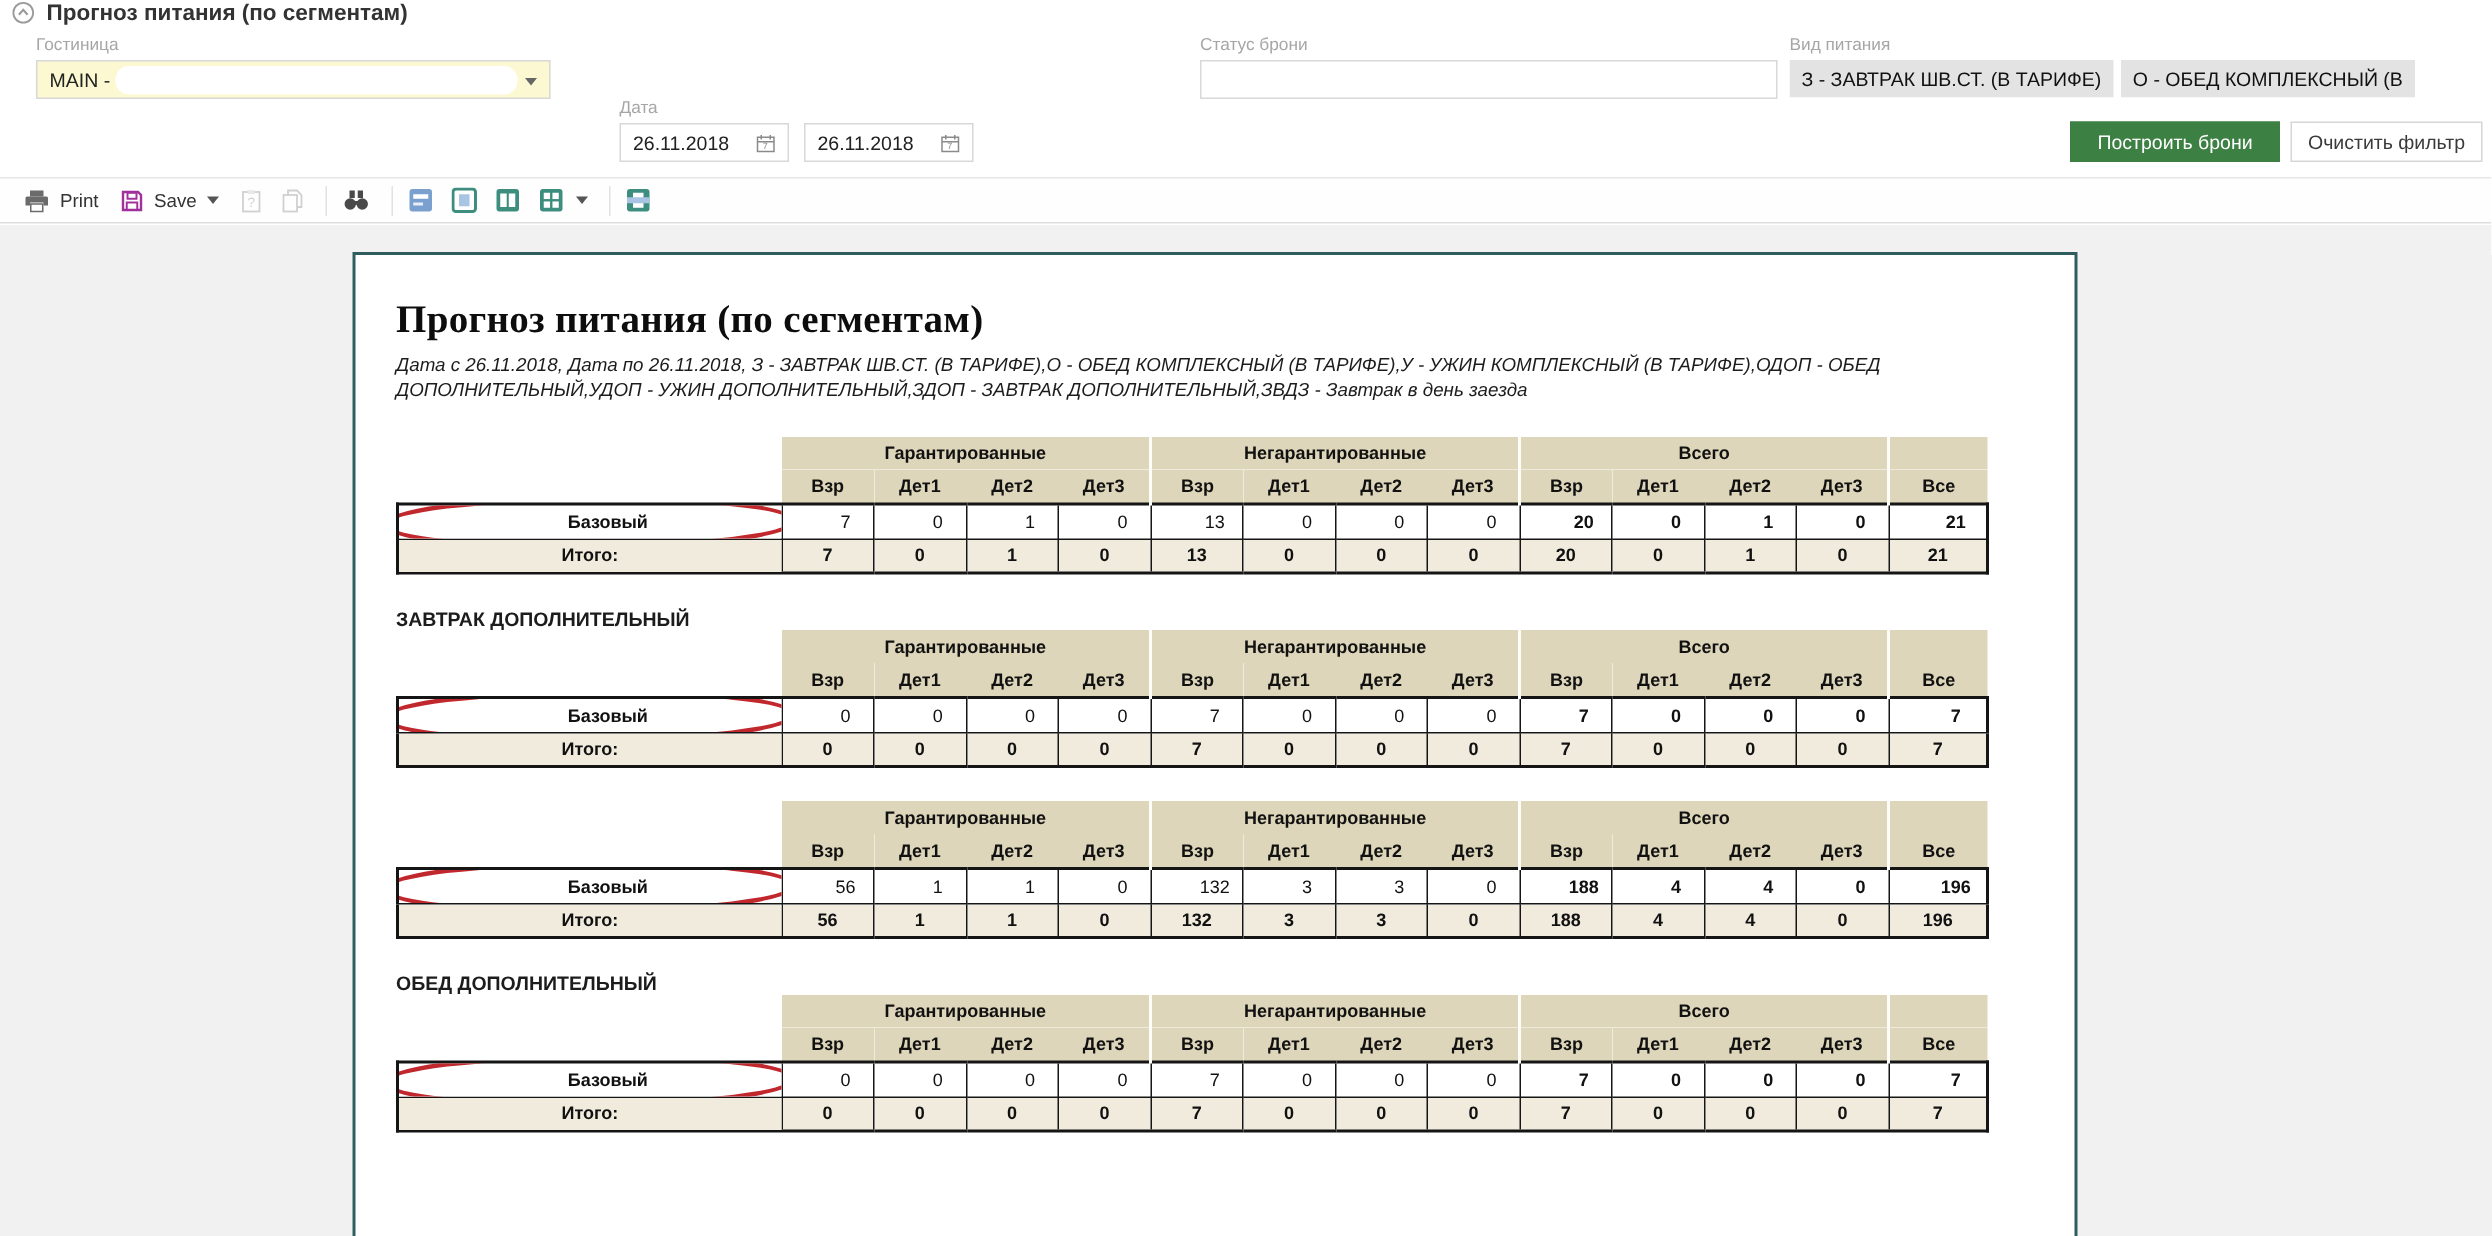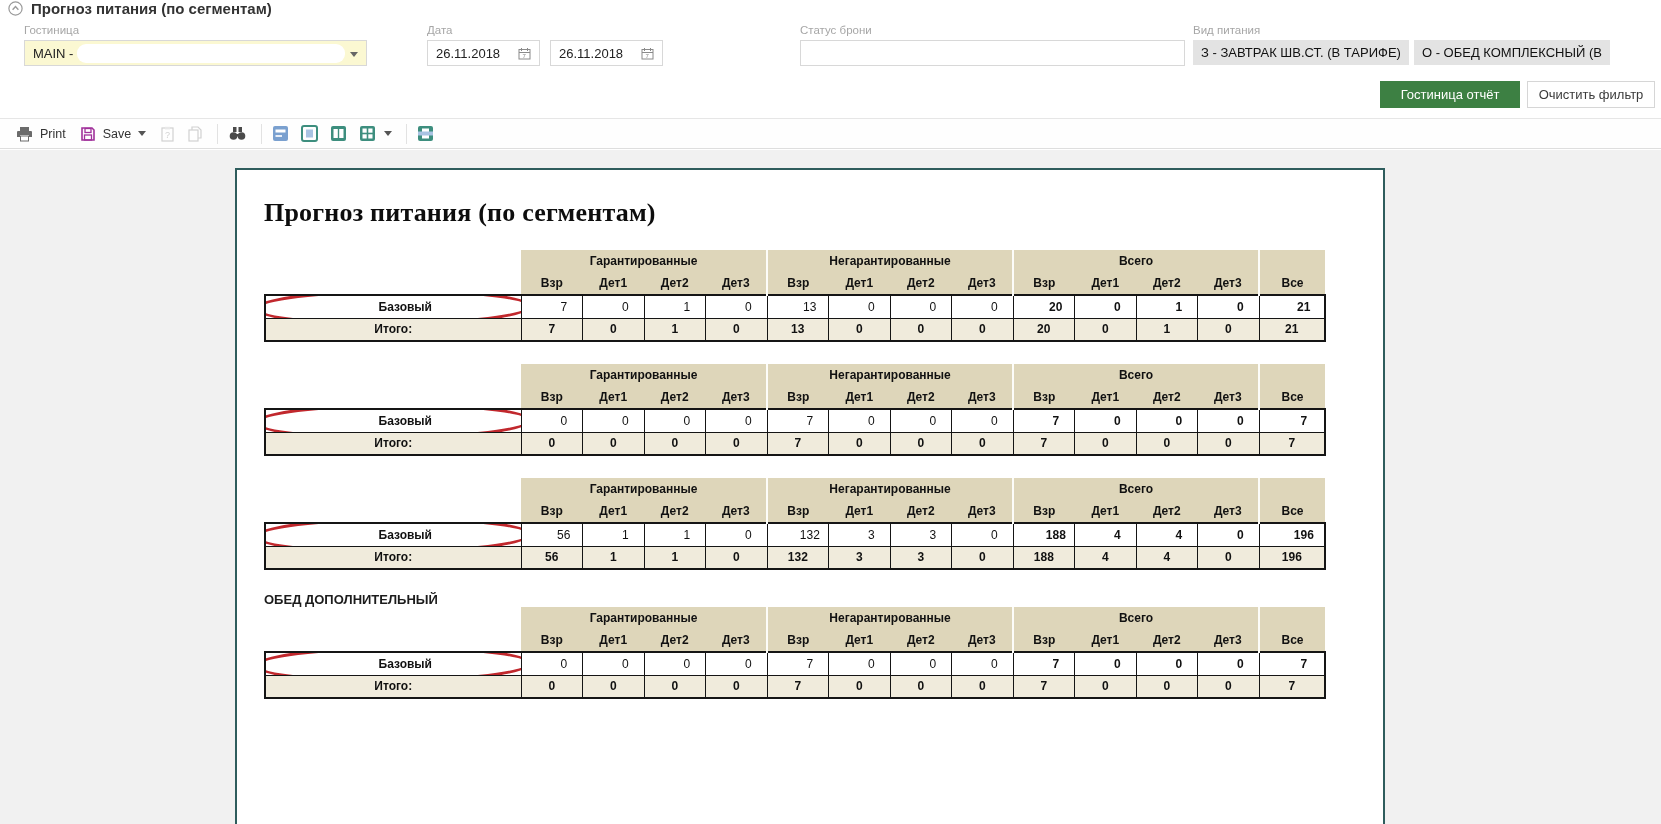--- a/index.html
+++ b/index.html
@@ -80,21 +80,21 @@
 
   <div class="fld" style="left:24px;">
     <span class="fld-label">Гостиница</span>
     <div class="inputbox hotel-box">
       <span>MAIN -</span>
       <span class="redaction"></span>
       <span class="caret hotel-caret"></span>
     </div>
   </div>
 
-  <div class="fld" style="left:427px;">
+  <div class="fld" style="left:413px;margin-top:42px;">
     <span class="fld-label">Дата</span>
     <div style="display:flex; gap:10px;">
       <div class="inputbox date-box">
         <span>26.11.2018</span>
         <span style="display:flex;">
           <svg width="13" height="13" viewBox="0 0 13 13">
               <rect x="1" y="2.5" width="11" height="9.5" fill="#fff" stroke="#8a8a8a"></rect>
               <line x1="3.5" y1="1" x2="3.5" y2="4" stroke="#8a8a8a"></line>
               <line x1="9.5" y1="1" x2="9.5" y2="4" stroke="#8a8a8a"></line>
               <line x1="1" y1="5.5" x2="12" y2="5.5" stroke="#8a8a8a"></line>
@@ -125,21 +125,21 @@
   </div>
 
   <div class="fld" style="left:1193px;">
     <span class="fld-label">Вид питания</span>
     <div class="chips">
         <span class="chip">З - ЗАВТРАК ШВ.СТ. (В ТАРИФЕ)</span>
         <span class="chip">О - ОБЕД КОМПЛЕКСНЫЙ (В</span>
       </div>
   </div>
 
-  <div class="btn btn-build">Гостиница отчёт</div>
+  <div class="btn btn-build">Построить брони</div>
   <div class="btn btn-clear">Очистить фильтр</div>
 </div>
 
 <div class="toolbar">
   <div class="tb-item">
     <span style="display:flex;">
       <svg width="17" height="16" viewBox="0 0 17 16">
           <rect x="4" y="1" width="9" height="4" fill="#6b6b6b"></rect>
           <path d="M2 5h13a1 1 0 0 1 1 1v5h-3v-2H4v2H1V6a1 1 0 0 1 1-1z" fill="#6b6b6b"></path>
           <rect x="4.5" y="10" width="8" height="5" fill="#fff" stroke="#6b6b6b"></rect>
@@ -218,20 +218,21 @@
         <rect x="1" y="1" width="15" height="15" rx="2" fill="#3d8e7e"></rect>
         <rect x="5" y="3.5" width="7" height="10" fill="#fff"></rect>
         <rect x="1" y="6.5" width="15" height="4" fill="#a9c3e2"></rect>
       </svg>
   </div>
 </div>
 
 <div class="content">
   <div class="page">
     <div class="report-title">Прогноз питания (по сегментам)</div>
+    <div class="report-subtitle">Дата с 26.11.2018, Дата по 26.11.2018, З - ЗАВТРАК ШВ.СТ. (В ТАРИФЕ),О - ОБЕД КОМПЛЕКСНЫЙ (В ТАРИФЕ),У - УЖИН КОМПЛЕКСНЫЙ (В ТАРИФЕ),ОДОП - ОБЕД ДОПОЛНИТЕЛЬНЫЙ,УДОП - УЖИН ДОПОЛНИТЕЛЬНЫЙ,ЗДОП - ЗАВТРАК ДОПОЛНИТЕЛЬНЫЙ,ЗВДЗ - Завтрак в день заезда</div>
     <div>
         <div class="section">
           <table class="rep">
             <colgroup>
               <col style="width: 256px;">
               <col style="width: 61.5px;">
               <col style="width: 61.5px;">
               <col style="width: 61.5px;">
               <col style="width: 61.5px;">
               <col style="width: 61.5px;">
@@ -299,20 +300,21 @@
                 <td class="tot">20</td>
                 <td class="tot">0</td>
                 <td class="tot">1</td>
                 <td class="tot">0</td>
                 <td class="tot">21</td>
               </tr>
             </tbody>
           </table>
         </div>
         <div class="section">
+          <div class="section-title">ЗАВТРАК ДОПОЛНИТЕЛЬНЫЙ</div>
           <table class="rep">
             <colgroup>
               <col style="width: 256px;">
               <col style="width: 61.5px;">
               <col style="width: 61.5px;">
               <col style="width: 61.5px;">
               <col style="width: 61.5px;">
               <col style="width: 61.5px;">
               <col style="width: 61.5px;">
               <col style="width: 61.5px;">

